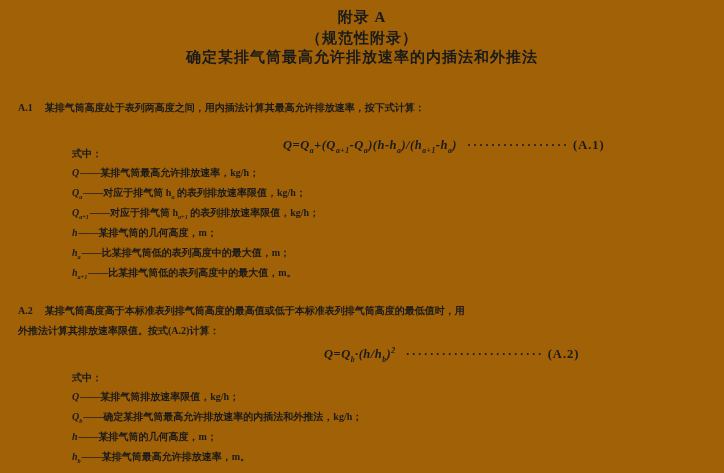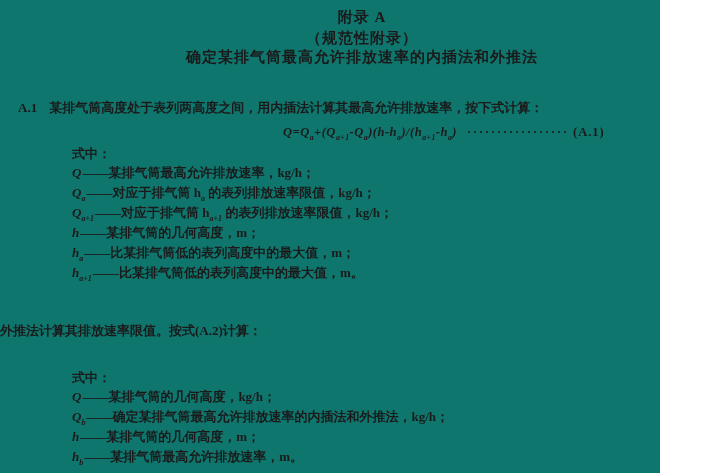--- a/index.html
+++ b/index.html
@@ -1,25 +1,25 @@
 <!DOCTYPE html>
 <html lang="zh"><head>
 <meta charset="utf-8">
 <style>
   html,body{margin:0;padding:0;background:#ffffff;}
   .page{
     position:relative;
-    width:660px;height:473px;
-    background:#0f766e;
+    width:724px;height:473px;
+    background:#a16207;
     color:#1a1a1a;
     font-family:"Liberation Serif","DejaVu Serif",serif;
     font-weight:bold;
     overflow:hidden;
   }
-  .line{position:absolute;white-space:nowrap;font-size:13px;line-height:17px;}
+  .line{position:absolute;white-space:nowrap;font-size:10px;line-height:17px;}
   .center{left:0;width:724px;text-align:center;}
   .title{font-size:15px;letter-spacing:1px;}
   .sec-no{display:inline-block;margin-right:12px;}
   .indent{left:72px;}
   .formula-row{font-size:12.5px;}
   .formula{font-style:italic;letter-spacing:0.5px;}
   .leader{font-size:12px;letter-spacing:2px;margin:0 4px 0 10px;font-style:normal;}
   .eq-label{font-size:12.5px;font-style:normal;letter-spacing:1px;}
   .var{font-style:italic;padding-right:1px;}
   sub,sup{font-size:0.62em;line-height:0;font-style:italic;}
@@ -30,21 +30,21 @@
 <div class="page">
 
   <div class="line center title" style="top:9px">附录 A</div>
   <div class="line center title" style="top:49px">确定某排气筒最高允许排放速率的内插法和外推法</div>
   <div class="line center title" style="top:30px">（规范性附录）</div>
 
   <div class="line" style="top:99px;left:18px">
     <span class="sec-no">A.1</span><span>某排气筒高度处于表列两高度之间，用内插法计算其最高允许排放速率，按下式计算：</span>
   </div>
 
-  <div class="line formula-row" style="top:124px;left:283px">
+  <div class="line formula-row" style="top:137px;left:283px">
     <span class="formula">Q=Q<sub>a</sub>+(Q<sub>a+1</sub>-Q<sub>a</sub>)(h-h<sub>a</sub>)/(h<sub>a+1</sub>-h<sub>a</sub>)</span><span class="leader">·················</span><span class="eq-label">(A.1)</span>
   </div>
 
   <div class="line indent" style="top:145px">式中：</div>
 
   <div class="line indent def" style="top:184px">
     <span class="var">Q<sub>a</sub></span><span>——对应于排气筒 h<sub>a</sub> 的表列排放速率限值，kg/h；</span>
   </div>
   <div class="line indent def" style="top:164px">
     <span class="var">Q</span><span>——某排气筒最高允许排放速率，kg/h；</span>
@@ -55,27 +55,33 @@
   <div class="line indent def" style="top:224px">
     <span class="var">h</span><span>——某排气筒的几何高度，m；</span>
   </div>
   <div class="line indent def" style="top:244px">
     <span class="var">h<sub>a</sub></span><span>——比某排气筒低的表列高度中的最大值，m；</span>
   </div>
   <div class="line indent def" style="top:264px">
     <span class="var">h<sub>a+1</sub></span><span>——比某排气筒低的表列高度中的最大值，m。</span>
   </div>
 
-  <div class="line" style="top:322px;left:0">外推法计算其排放速率限值。按式(A.2)计算：</div>
+  <div class="line" style="top:302px;left:18px">
+    <span class="sec-no">A.2</span><span>某排气筒高度高于本标准表列排气筒高度的最高值或低于本标准表列排气筒高度的最低值时，用</span>
+  </div>
+  <div class="line" style="top:322px;left:18px">外推法计算其排放速率限值。按式(A.2)计算：</div>
 
+  <div class="line formula-row" style="top:346px;left:324px">
+    <span class="formula">Q=Q<sub>b</sub>·(h/h<sub>b</sub>)<sup>2</sup></span><span class="leader">·······················</span><span class="eq-label">(A.2)</span>
+  </div>
 
   <div class="line indent" style="top:369px">式中：</div>
 
   <div class="line indent def" style="top:388px">
-    <span class="var">Q</span><span>——某排气筒的几何高度，kg/h；</span>
+    <span class="var">Q</span><span>——某排气筒排放速率限值，kg/h；</span>
   </div>
   <div class="line indent def" style="top:408px">
     <span class="var">Q<sub>b</sub></span><span>——确定某排气筒最高允许排放速率的内插法和外推法，kg/h；</span>
   </div>
   <div class="line indent def" style="top:428px">
     <span class="var">h</span><span>——某排气筒的几何高度，m；</span>
   </div>
   <div class="line indent def" style="top:448px">
     <span class="var">h<sub>b</sub></span><span>——某排气筒最高允许排放速率，m。</span>
   </div>

